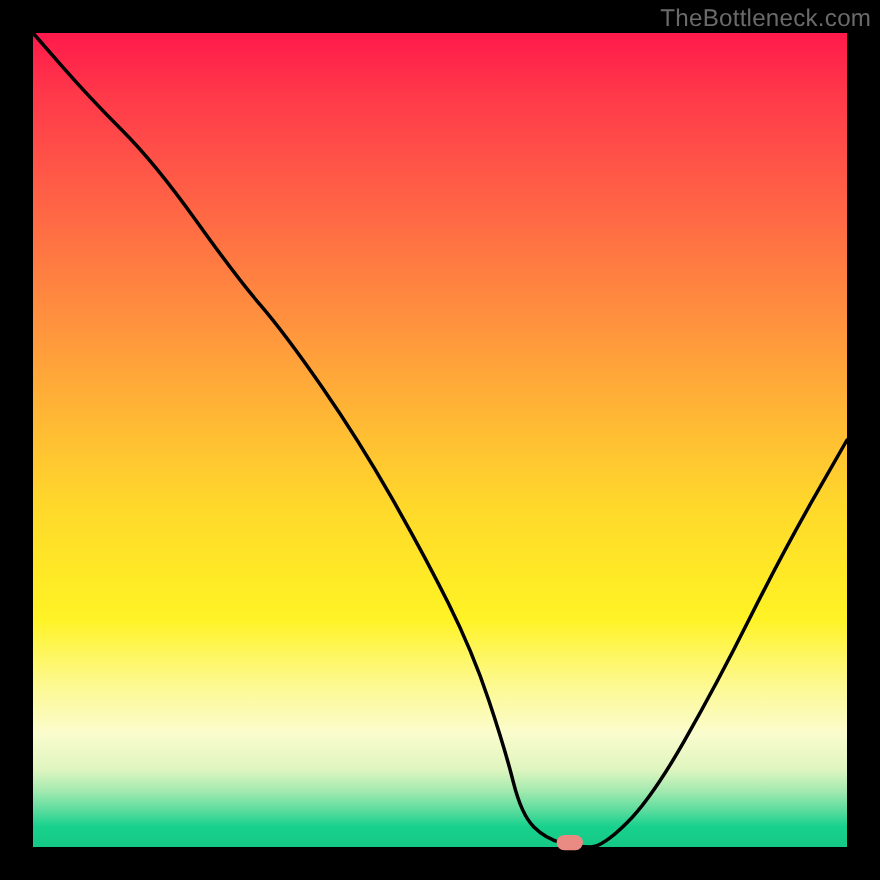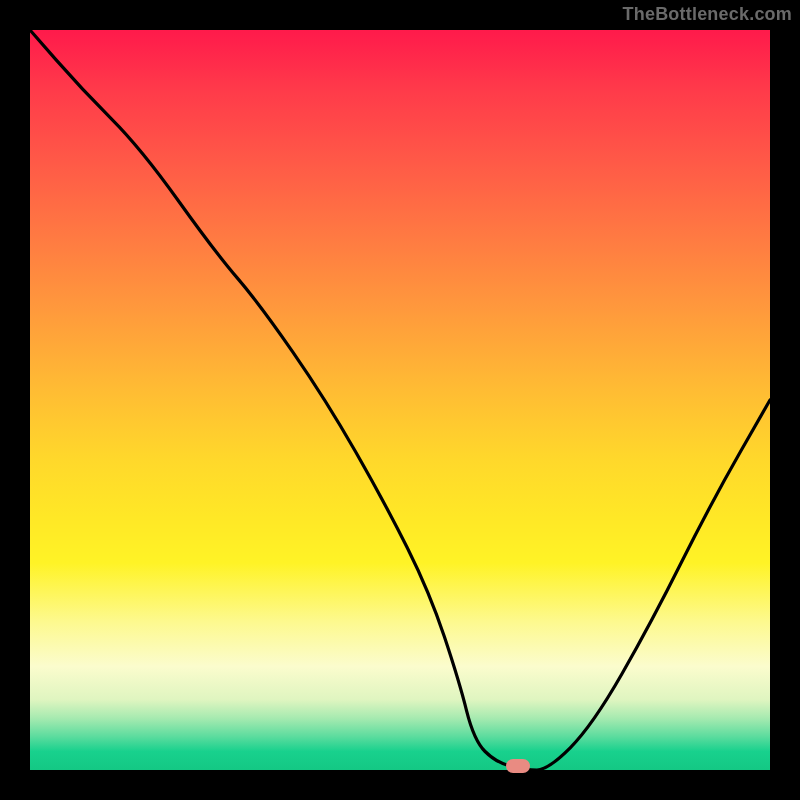--- a/index.html
+++ b/index.html
@@ -41,22 +41,22 @@
       #5bdc9e 95.5%,
       #18d18d 97.5%,
       #14c884 100%
     );
   }
   .watermark {
     position: absolute;
     top: 4px;
     right: 8px;
     color: #6a6a6a;
-    font-size: 18px;
-    font-weight: 700;
+    font-size: 22px;
+    font-weight: 400;
     letter-spacing: 0.2px;
     user-select: none;
   }
   svg.curve {
     position: absolute;
     left: 0;
     top: 0;
     width: 740px;
     height: 740px;
     overflow: visible;

